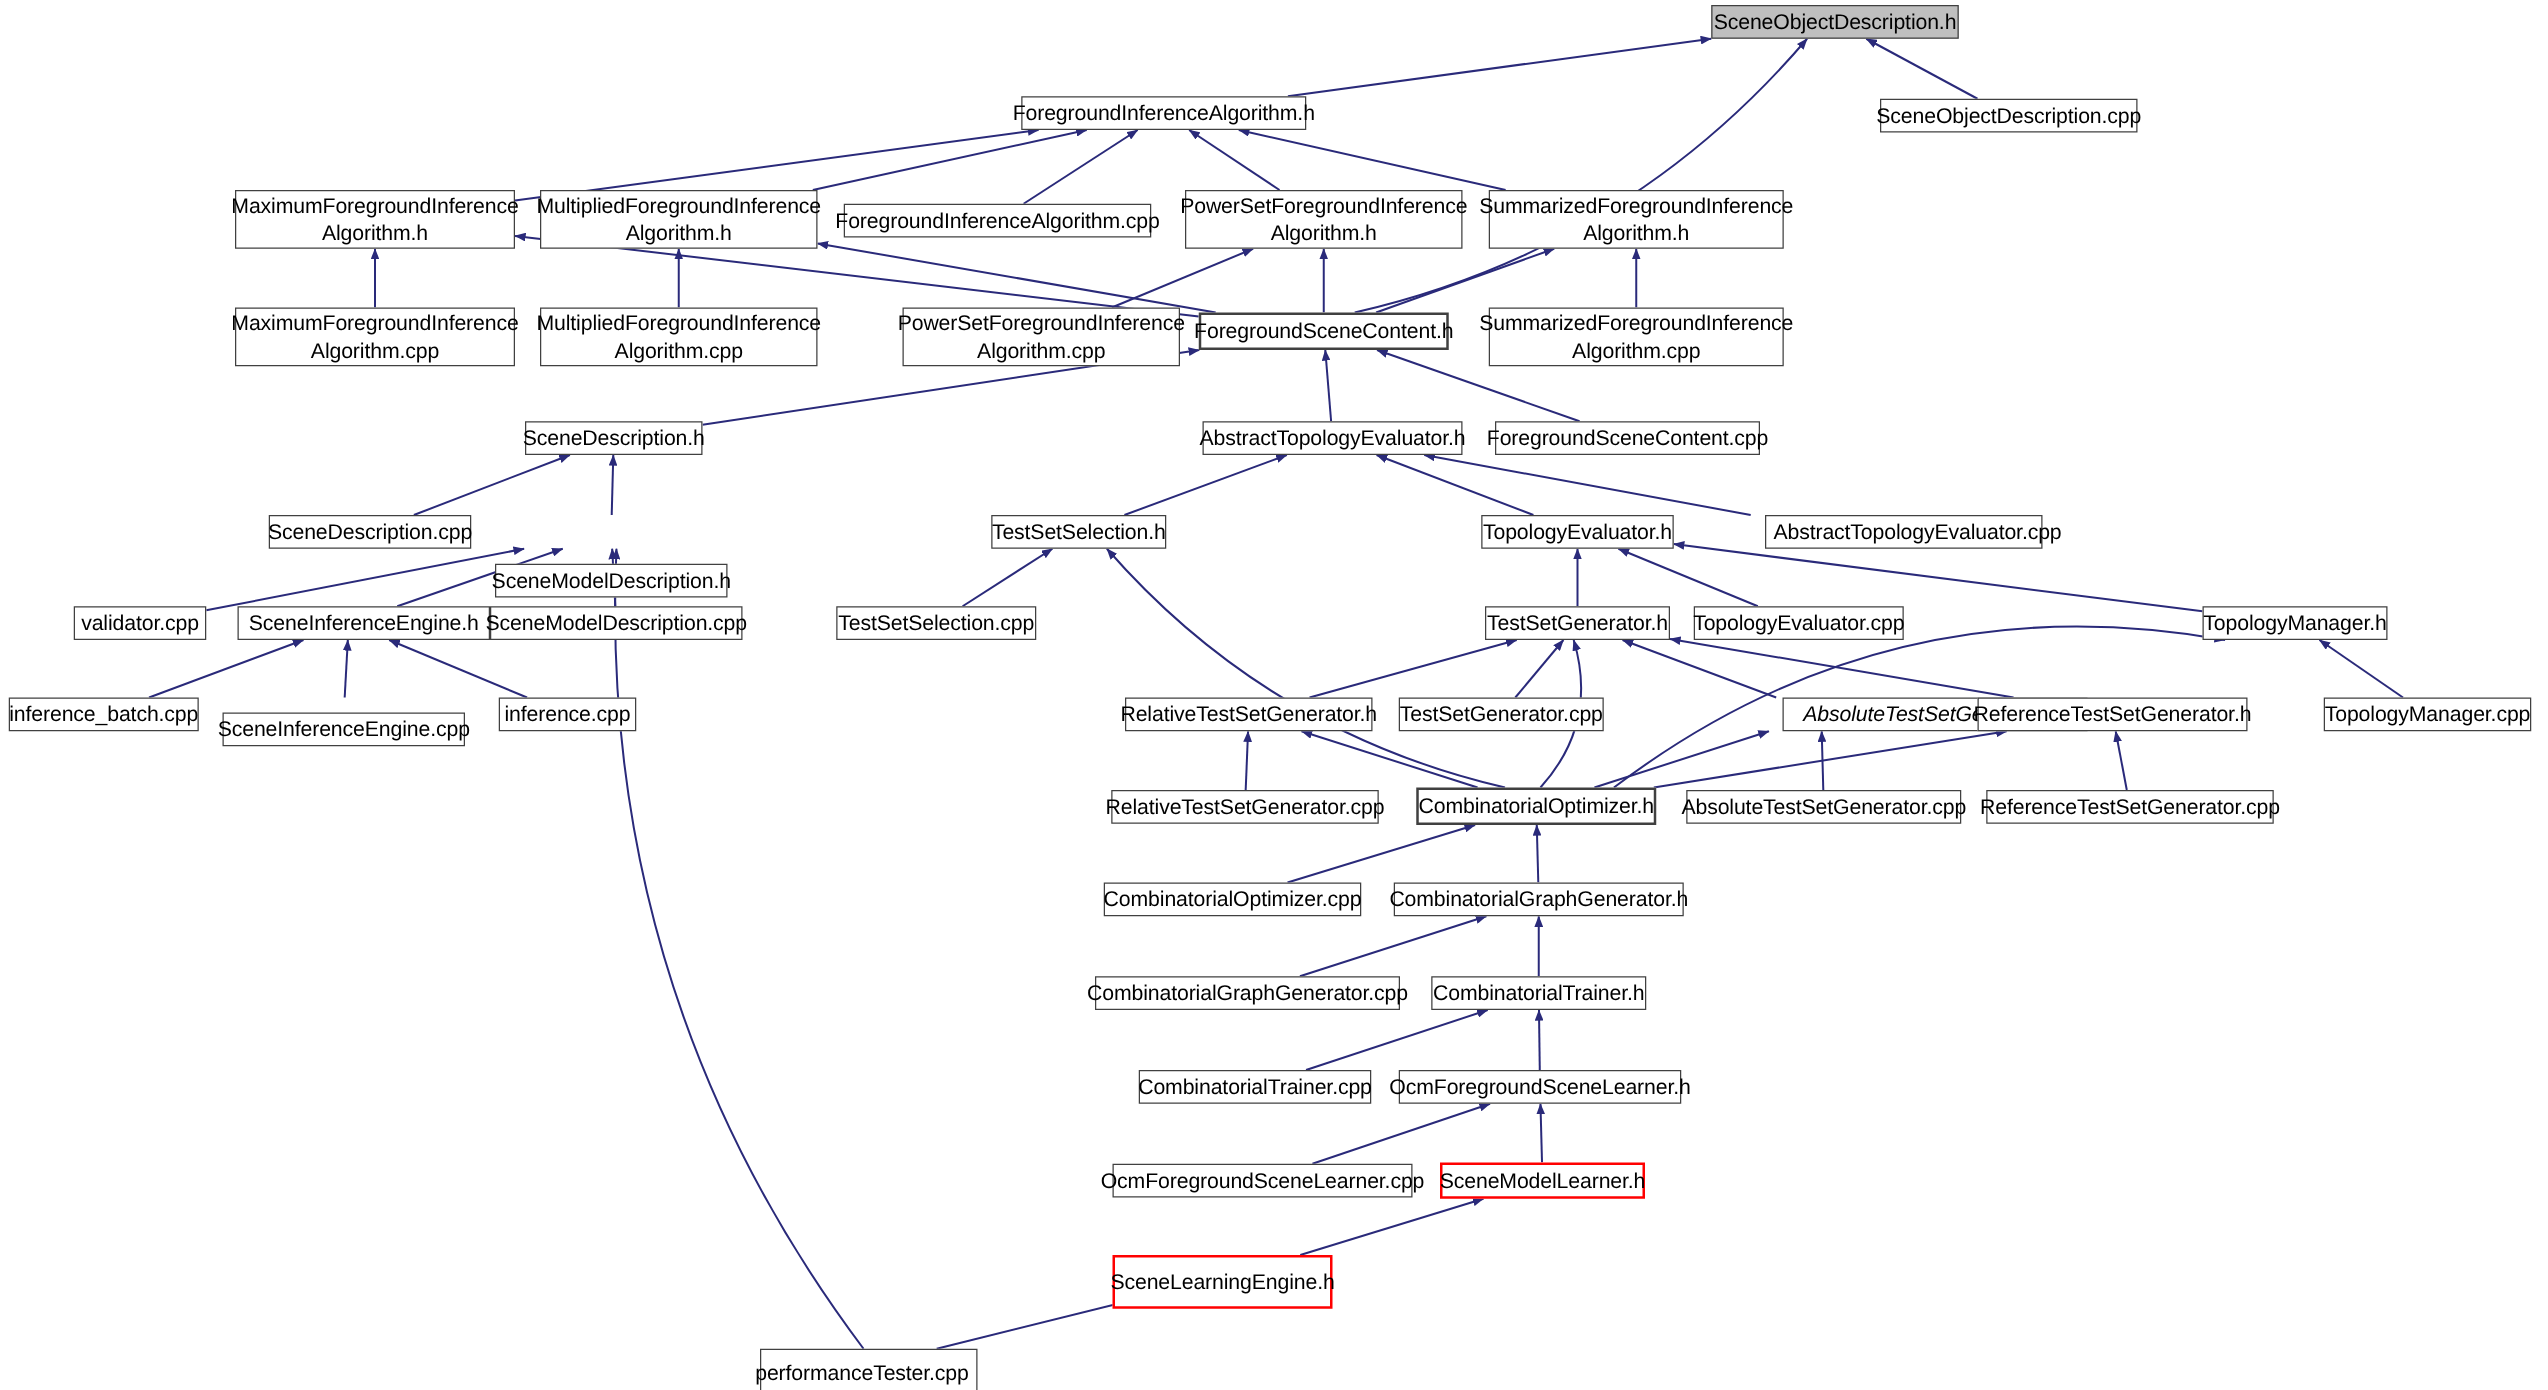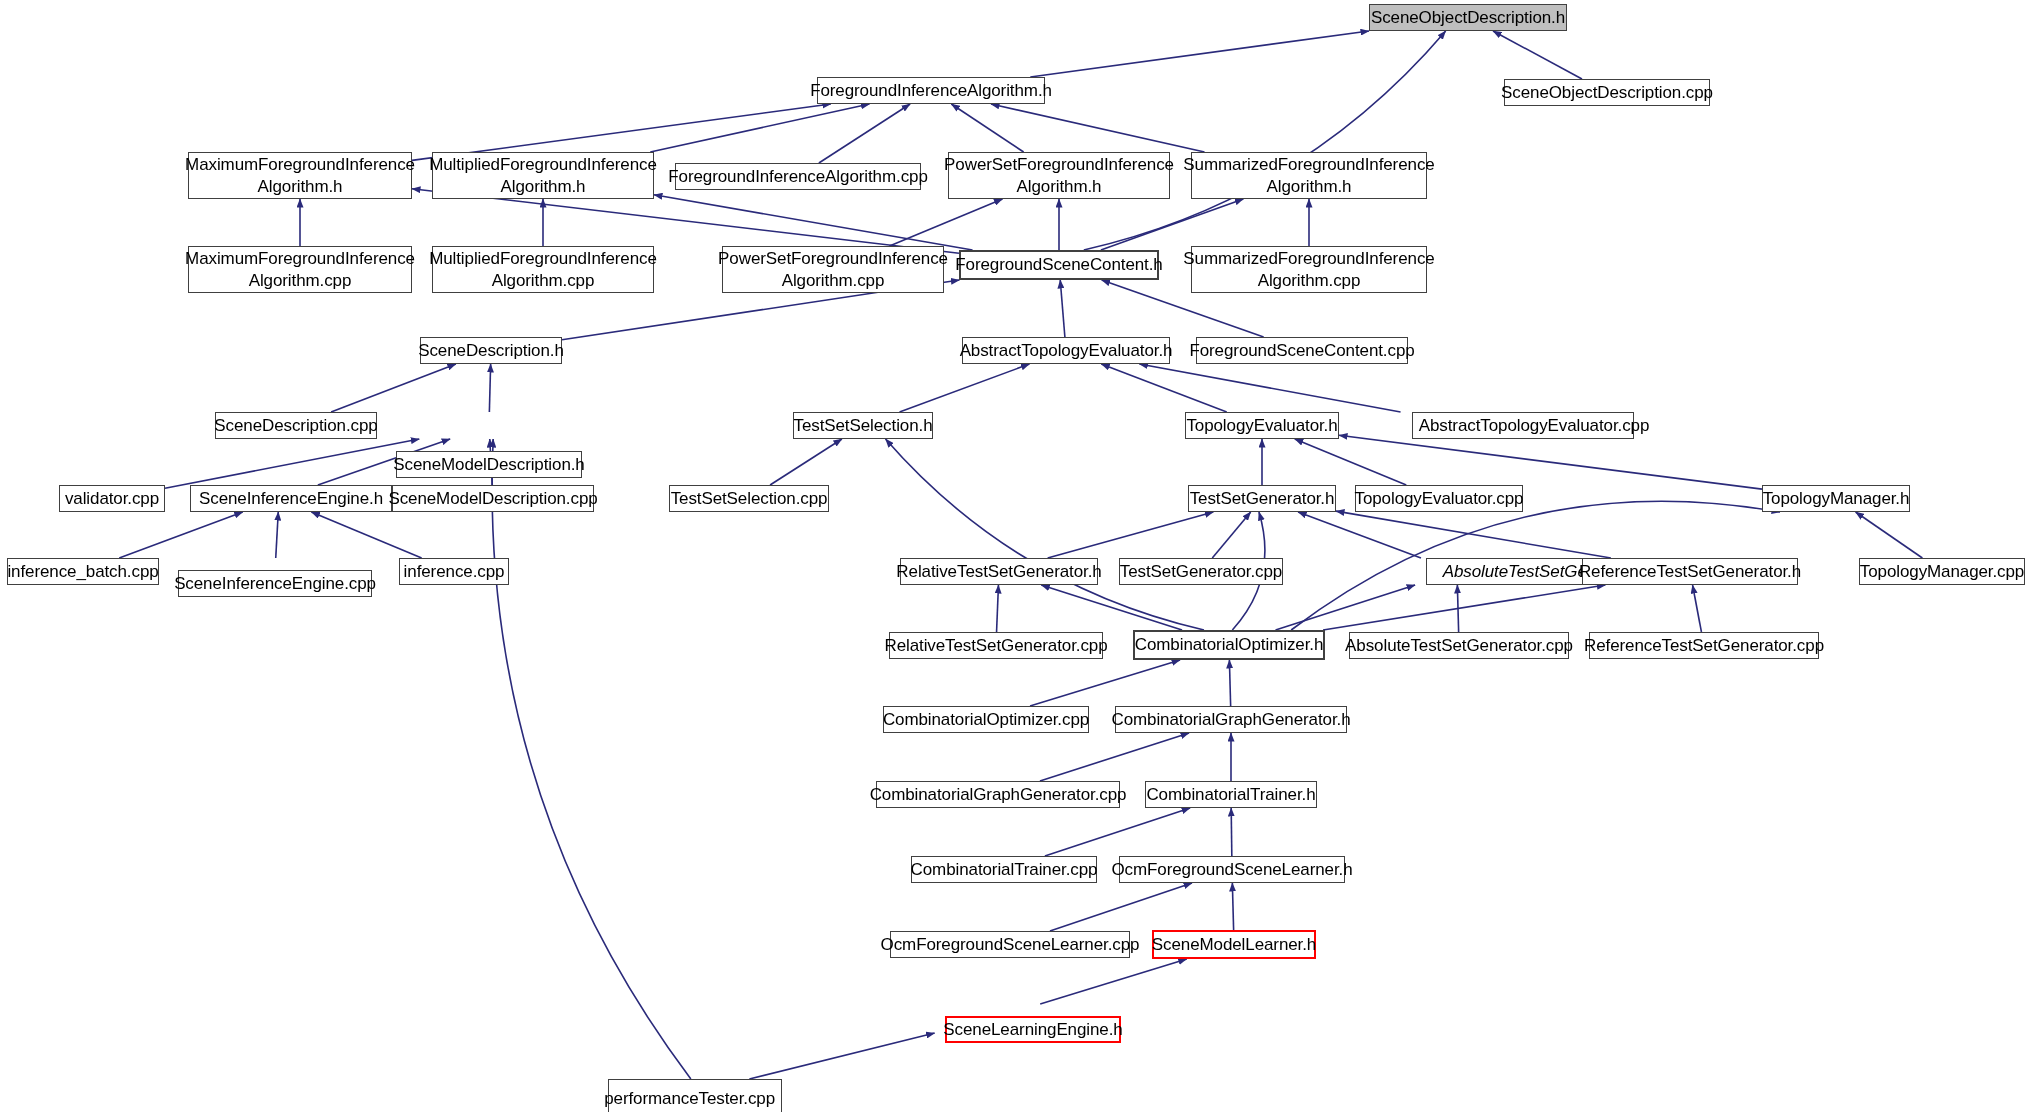--- a/index.html
+++ b/index.html
@@ -177,16 +177,16 @@
       <div class="node" style="left: 1349px; top: 632px; width: 220px; height: 27px;"><span class="node-label">AbsoluteTestSetGenerator.cpp</span></div>
       <div class="node" style="left: 1589px; top: 632px; width: 230px; height: 27px;"><span class="node-label">ReferenceTestSetGenerator.cpp</span></div>
       <div class="node" style="left: 883px; top: 706px; width: 206px; height: 27px;"><span class="node-label">CombinatorialOptimizer.cpp</span></div>
       <div class="node" style="left: 1115px; top: 706px; width: 232px; height: 27px;"><span class="node-label">CombinatorialGraphGenerator.h</span></div>
       <div class="node" style="left: 876px; top: 781px; width: 244px; height: 27px;"><span class="node-label">CombinatorialGraphGenerator.cpp</span></div>
       <div class="node" style="left: 1145px; top: 781px; width: 172px; height: 27px;"><span class="node-label">CombinatorialTrainer.h</span></div>
       <div class="node" style="left: 911px; top: 856px; width: 186px; height: 27px;"><span class="node-label">CombinatorialTrainer.cpp</span></div>
       <div class="node" style="left: 1119px; top: 856px; width: 226px; height: 27px;"><span class="node-label">OcmForegroundSceneLearner.h</span></div>
       <div class="node" style="left: 890px; top: 931px; width: 240px; height: 27px;"><span class="node-label">OcmForegroundSceneLearner.cpp</span></div>
       <div class="node red" style="left: 1152px; top: 930px; width: 164px; height: 29px;"><span class="node-label">SceneModelLearner.h</span></div>
-      <div class="node red" style="left: 945px; top: 1004px; width: 176px; height: 27px; margin-top: 12px;"><span class="node-label">SceneLearningEngine.h</span></div>
+      <div class="node red" style="left: 890px; top: 1004px; width: 176px; height: 43px;"><span class="node-label">SceneLearningEngine.h</span></div>
       <div class="node" style="left: 608px; top: 1079px; width: 174px; height: 40px; justify-content: flex-end;"><span class="node-label">performanceTester.cpp</span></div>
     </div>
 </div>
 
 </body></html>

